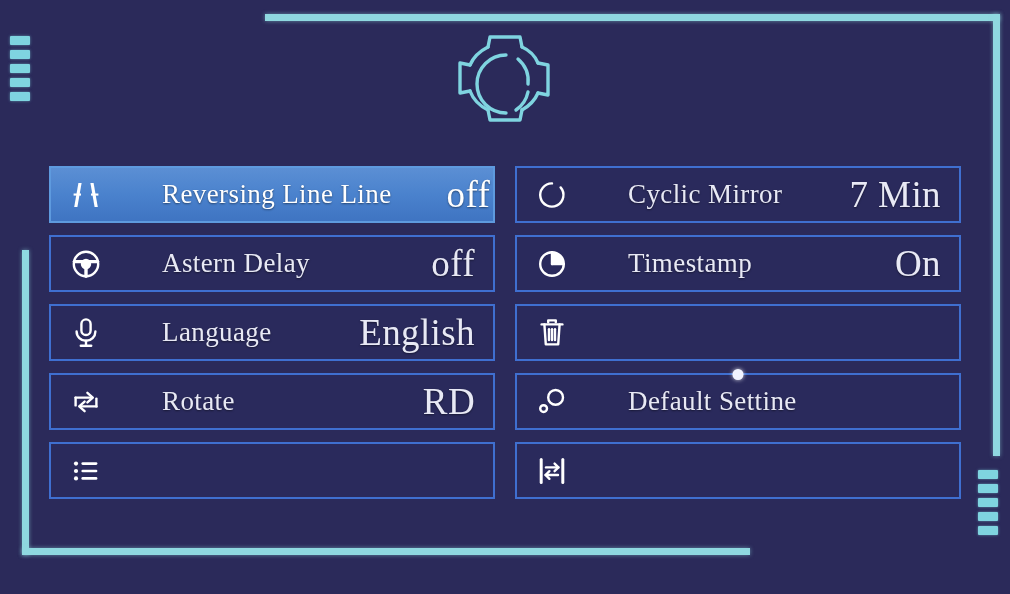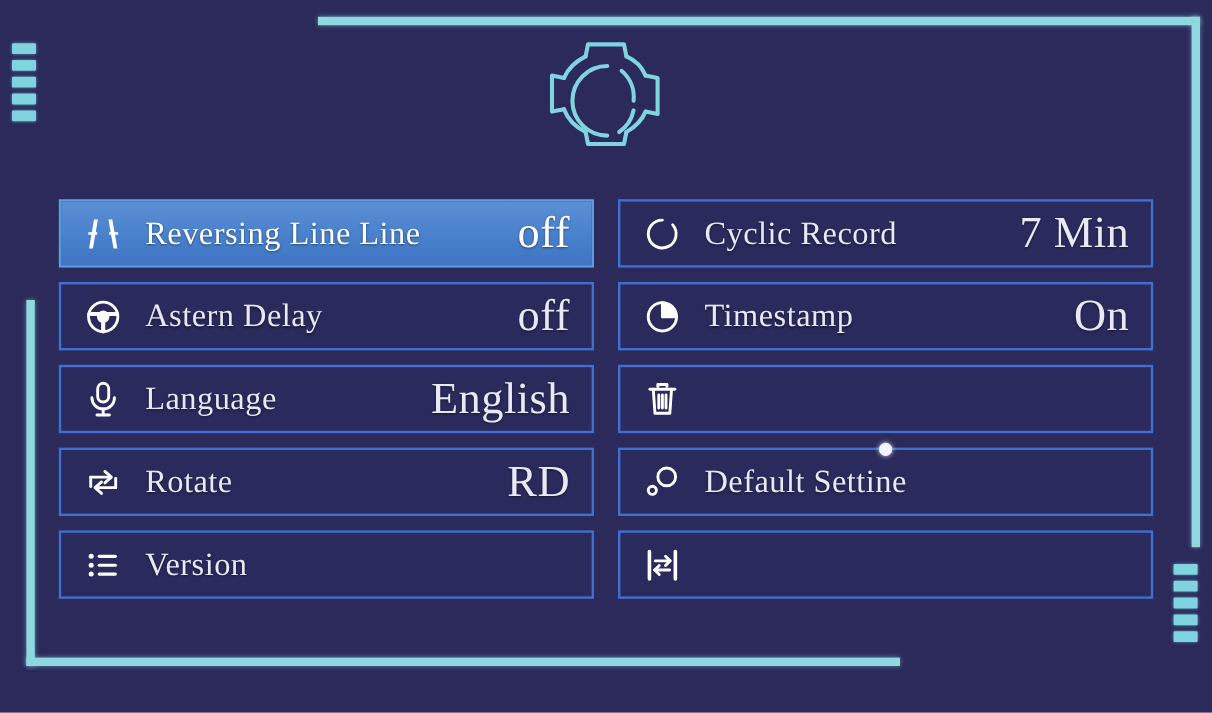--- a/index.html
+++ b/index.html
@@ -38,20 +38,21 @@
 
   .item{
     position:relative;
     display:flex;align-items:center;
     height:57px;
     box-sizing:border-box;
     border:2px solid #3f6fd0;
     background:#2a2a5c;
     padding:0 18px 0 16px;
     color:#e8e9f5;
+    gap:41px;
   }
   .item.selected{
     border-color:#5e9ade;
     background:linear-gradient(180deg,#5b8fd4 0%,#4a82cd 50%,#3f74c2 100%);
     color:#ffffff;
   }
 
   .ico{
     flex:0 0 auto;width:38px;height:38px;
     display:flex;align-items:center;justify-content:center;
@@ -183,32 +184,31 @@
           <span class="ico">
             <svg width="34" height="34" viewBox="0 0 34 34" fill="#fff">
               <circle cx="7" cy="9.6" r="2.1"></circle>
               <rect x="12.4" y="8.3" width="16" height="2.6" rx="1.3"></rect>
               <circle cx="7" cy="17" r="2.1"></circle>
               <rect x="12.4" y="15.7" width="16" height="2.6" rx="1.3"></rect>
               <circle cx="7" cy="24.4" r="2.1"></circle>
               <rect x="12.4" y="23.1" width="16" height="2.6" rx="1.3"></rect>
             </svg>
           </span>
-          <span class="label">Version</span>
           <span class="value"></span>
         </div>
       </div>
     <div class="column" id="col-right">
         <div class="item">
           <span class="ico">
             <svg width="34" height="34" viewBox="0 0 34 34" fill="none" stroke="#ffffff" stroke-width="2.4" stroke-linecap="round" stroke-linejoin="round">
               <path d="M17 5.4 A11.6 11.6 0 1 0 25.6 9.4"></path>
             </svg>
           </span>
-          <span class="label">Cyclic Record</span>
+          <span class="label">Cyclic Mirror</span>
           <span class="value">7   Min</span>
         </div>
         <div class="item">
           <span class="ico">
             <svg width="34" height="34" viewBox="0 0 34 34" fill="none" stroke="#ffffff" stroke-width="2.4" stroke-linecap="round" stroke-linejoin="round">
               <circle cx="17" cy="17" r="11.8"></circle>
               <path d="M17 17 V5.2 A11.8 11.8 0 0 1 28.8 17 Z" fill="#fff" stroke="none"></path>
               <path d="M17 17 V5.2"></path>
               <path d="M17 17 H28.8"></path>
             </svg>

